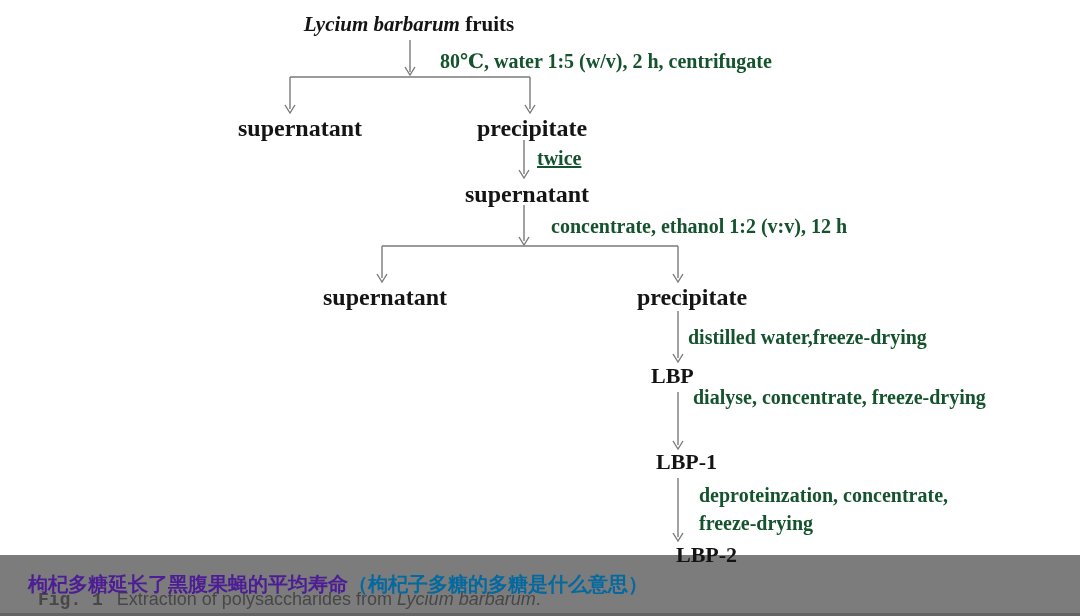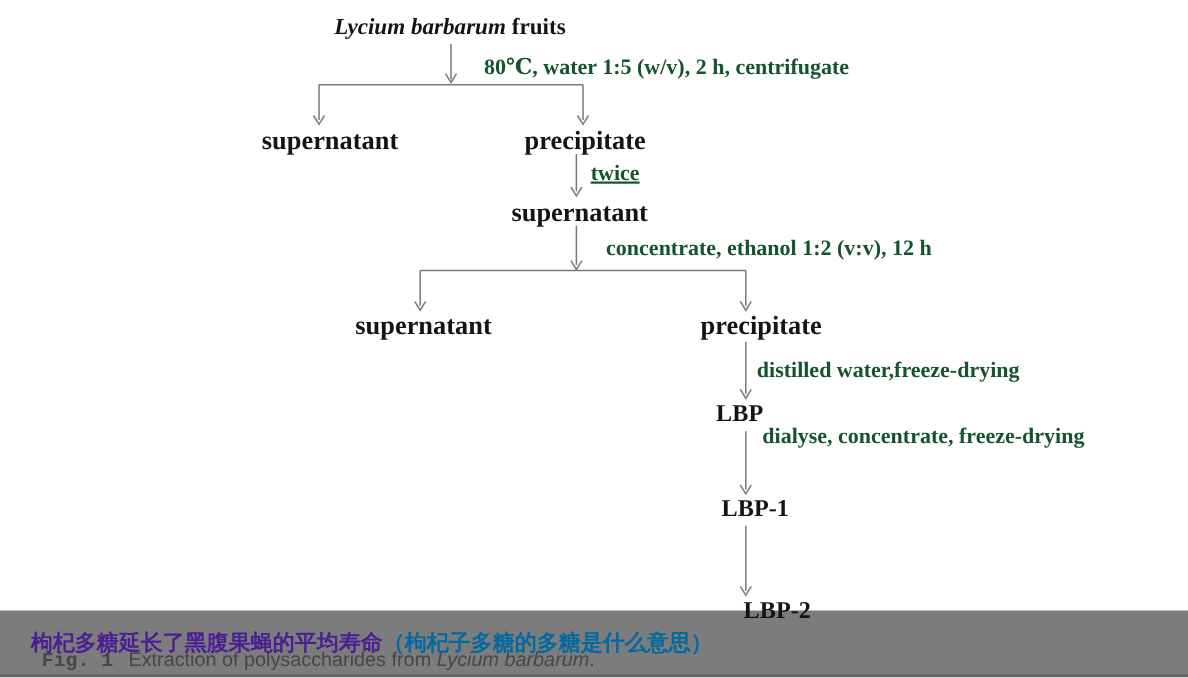--- a/index.html
+++ b/index.html
@@ -136,20 +136,24 @@
   <div class="node" style="left:692px; top:284px;">precipitate</div>
 
   <div class="cond" style="left:688px; top:323px;">distilled water,freeze-drying</div>
 
   <div class="node-left" style="left:651px; top:364px;">LBP</div>
 
   <div class="cond" style="left:693px; top:383px;">dialyse, concentrate, freeze-drying</div>
 
   <div class="node-left" style="left:656px; top:450px;">LBP-1</div>
 
+  <div class="cond" style="left:699px; top:481px;">
+    <div>deproteinzation, concentrate,</div>
+    <div>freeze-drying</div>
+  </div>
 
   <div class="node-left lbp2" style="left:676px; top:543px;">LBP-2</div>
 
   <div class="overlay-bar"></div>
 
   <div class="fig-caption">
     <span class="fig-label">Fig. 1</span><span>Extraction of polysaccharides from </span><span class="species">Lycium barbarum</span><span>.</span>
   </div>
 
   <div class="cn-title">

